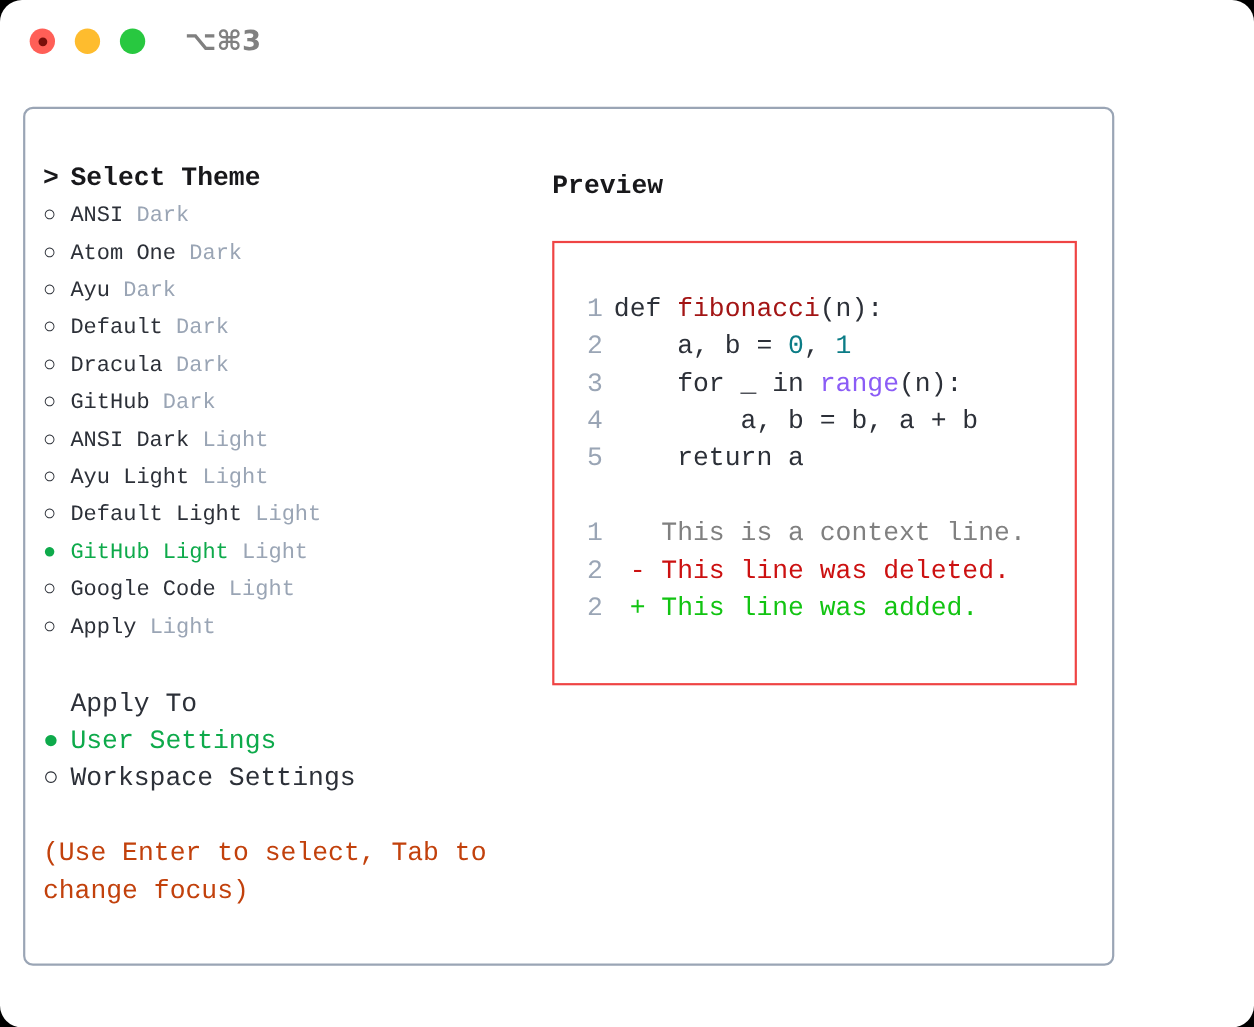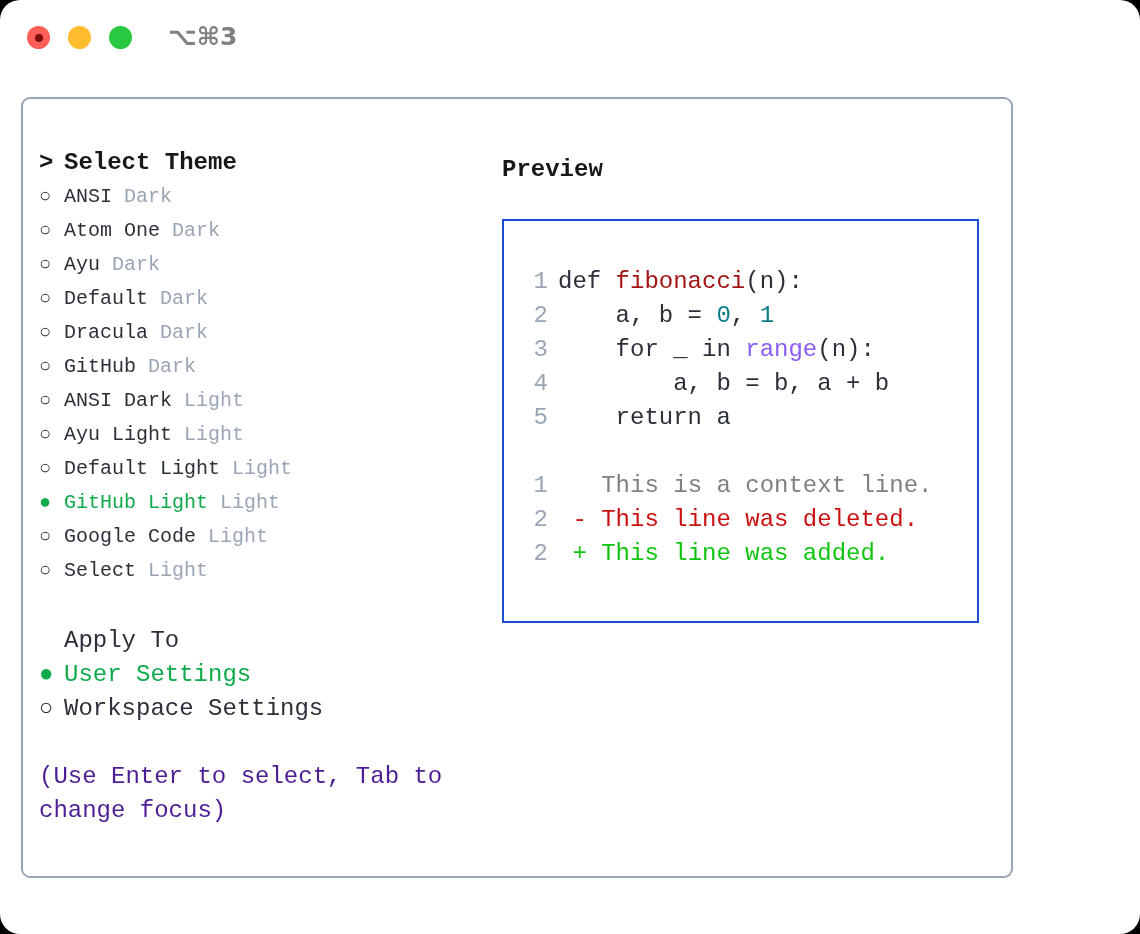--- a/index.html
+++ b/index.html
@@ -151,38 +151,38 @@
   .apply-row .bullet { display: inline-block; width: 25px; }
   .apply-row.selected .bullet,
   .apply-row.selected .alabel {
     color: #0eaa4b;
   }
 
   .hint {
     margin-top: 34px;
     font-size: 24px;
     line-height: 34px;
-    color: #4c1d95;
+    color: #c2410c;
     width: 410px;
   }
 
   
   .preview-title {
     font-size: 24px;
     font-weight: bold;
     color: #18181b;
     line-height: 34px;
     white-space: pre;
   }
 
   .preview-box {
     margin-top: 32px;
     width: 477px;
     height: 404px;
-    border: 2px solid #1d4ed8;
+    border: 2px solid #ef4444;
     box-sizing: border-box;
     background: #ffffff;
     padding: 44px 0 0 18px;
   }
 
   .code-line {
     font-size: 24px;
     line-height: 34px;
     white-space: pre;
     color: #2c3038;
@@ -236,21 +236,21 @@
             <div class="theme-row"><span class="bullet">○</span><span class="tname">Atom One</span><span> </span><span class="tvariant">Dark</span></div>
             <div class="theme-row"><span class="bullet">○</span><span class="tname">Ayu</span><span> </span><span class="tvariant">Dark</span></div>
             <div class="theme-row"><span class="bullet">○</span><span class="tname">Default</span><span> </span><span class="tvariant">Dark</span></div>
             <div class="theme-row"><span class="bullet">○</span><span class="tname">Dracula</span><span> </span><span class="tvariant">Dark</span></div>
             <div class="theme-row"><span class="bullet">○</span><span class="tname">GitHub</span><span> </span><span class="tvariant">Dark</span></div>
             <div class="theme-row"><span class="bullet">○</span><span class="tname">ANSI Dark</span><span> </span><span class="tvariant">Light</span></div>
             <div class="theme-row"><span class="bullet">○</span><span class="tname">Ayu Light</span><span> </span><span class="tvariant">Light</span></div>
             <div class="theme-row"><span class="bullet">○</span><span class="tname">Default Light</span><span> </span><span class="tvariant">Light</span></div>
             <div class="theme-row selected"><span class="bullet">●</span><span class="tname">GitHub Light</span><span> </span><span class="tvariant">Light</span></div>
             <div class="theme-row"><span class="bullet">○</span><span class="tname">Google Code</span><span> </span><span class="tvariant">Light</span></div>
-            <div class="theme-row"><span class="bullet">○</span><span class="tname">Select</span><span> </span><span class="tvariant">Light</span></div>
+            <div class="theme-row"><span class="bullet">○</span><span class="tname">Apply</span><span> </span><span class="tvariant">Light</span></div>
           </div>
 
         <div class="section-gap"></div>
 
         <div class="apply-header"><span class="marker"> </span><span>Apply To</span></div>
 
         <div id="apply-list">
             <div class="apply-row selected"><span class="bullet">●</span><span class="alabel">User Settings</span></div>
             <div class="apply-row"><span class="bullet">○</span><span class="alabel">Workspace Settings</span></div>
           </div>

